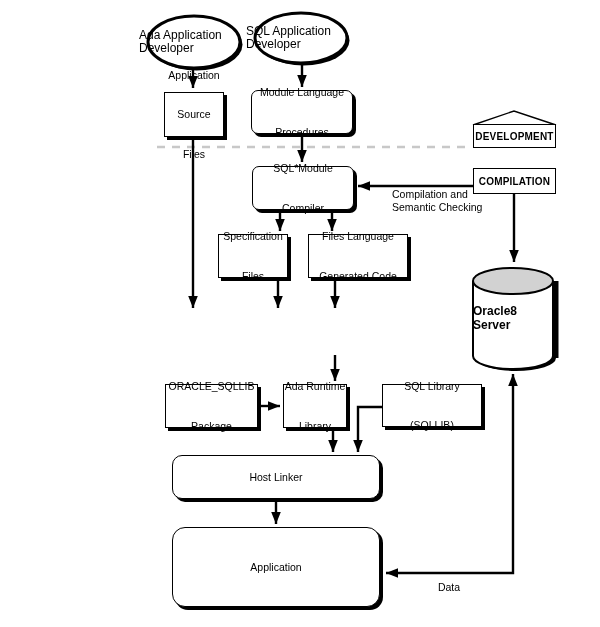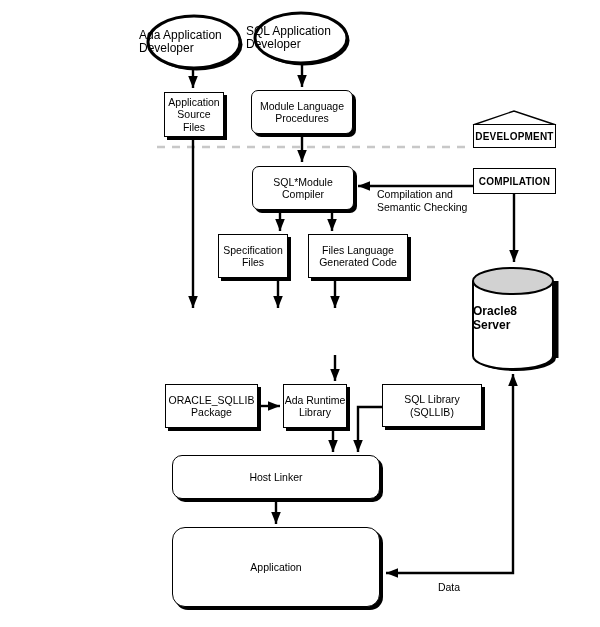--- a/index.html
+++ b/index.html
@@ -23,20 +23,21 @@
     background: #fff;
     border: 1.6px solid #000;
     box-shadow: 3px 3px 0 #000;
     display: flex;
     flex-direction: column;
     align-items: center;
     justify-content: center;
     text-align: center;
     font-size: 10.5px;
     line-height: 12.5px;
+    gap: 27px;
   }
   .node .ln { display: block; white-space: nowrap; }
   .r7  { border-radius: 7px; }
   .r9  { border-radius: 10px; }
   .r12 { border-radius: 13px; }
   .ellipse-label, .cyl-label {
     position: absolute;
     text-align: left;
     font-size: 12px;
     line-height: 13px;
@@ -141,21 +142,21 @@
   <div class="node r7" style="left:251px;top:90px;width:102px;height:44px">
     <span class="ln">Module Language</span>
     <span class="ln">Procedures</span>
   </div>
 
   <div class="node r7" style="left:252px;top:166px;width:102px;height:44px">
     <span class="ln">SQL*Module</span>
     <span class="ln">Compiler</span>
   </div>
 
-  <div class="edge-label" style="left:377px;top:188px;width:100px">
+  <div class="edge-label" style="left:392px;top:188px;width:100px">
     <span class="ln">Compilation and</span>
     <span class="ln">Semantic Checking</span>
   </div>
 
   <div class="node" style="left:218px;top:234px;width:70px;height:44px">
     <span class="ln">Specification</span>
     <span class="ln">Files</span>
   </div>
 
   <div class="node" style="left:308px;top:234px;width:100px;height:44px">

